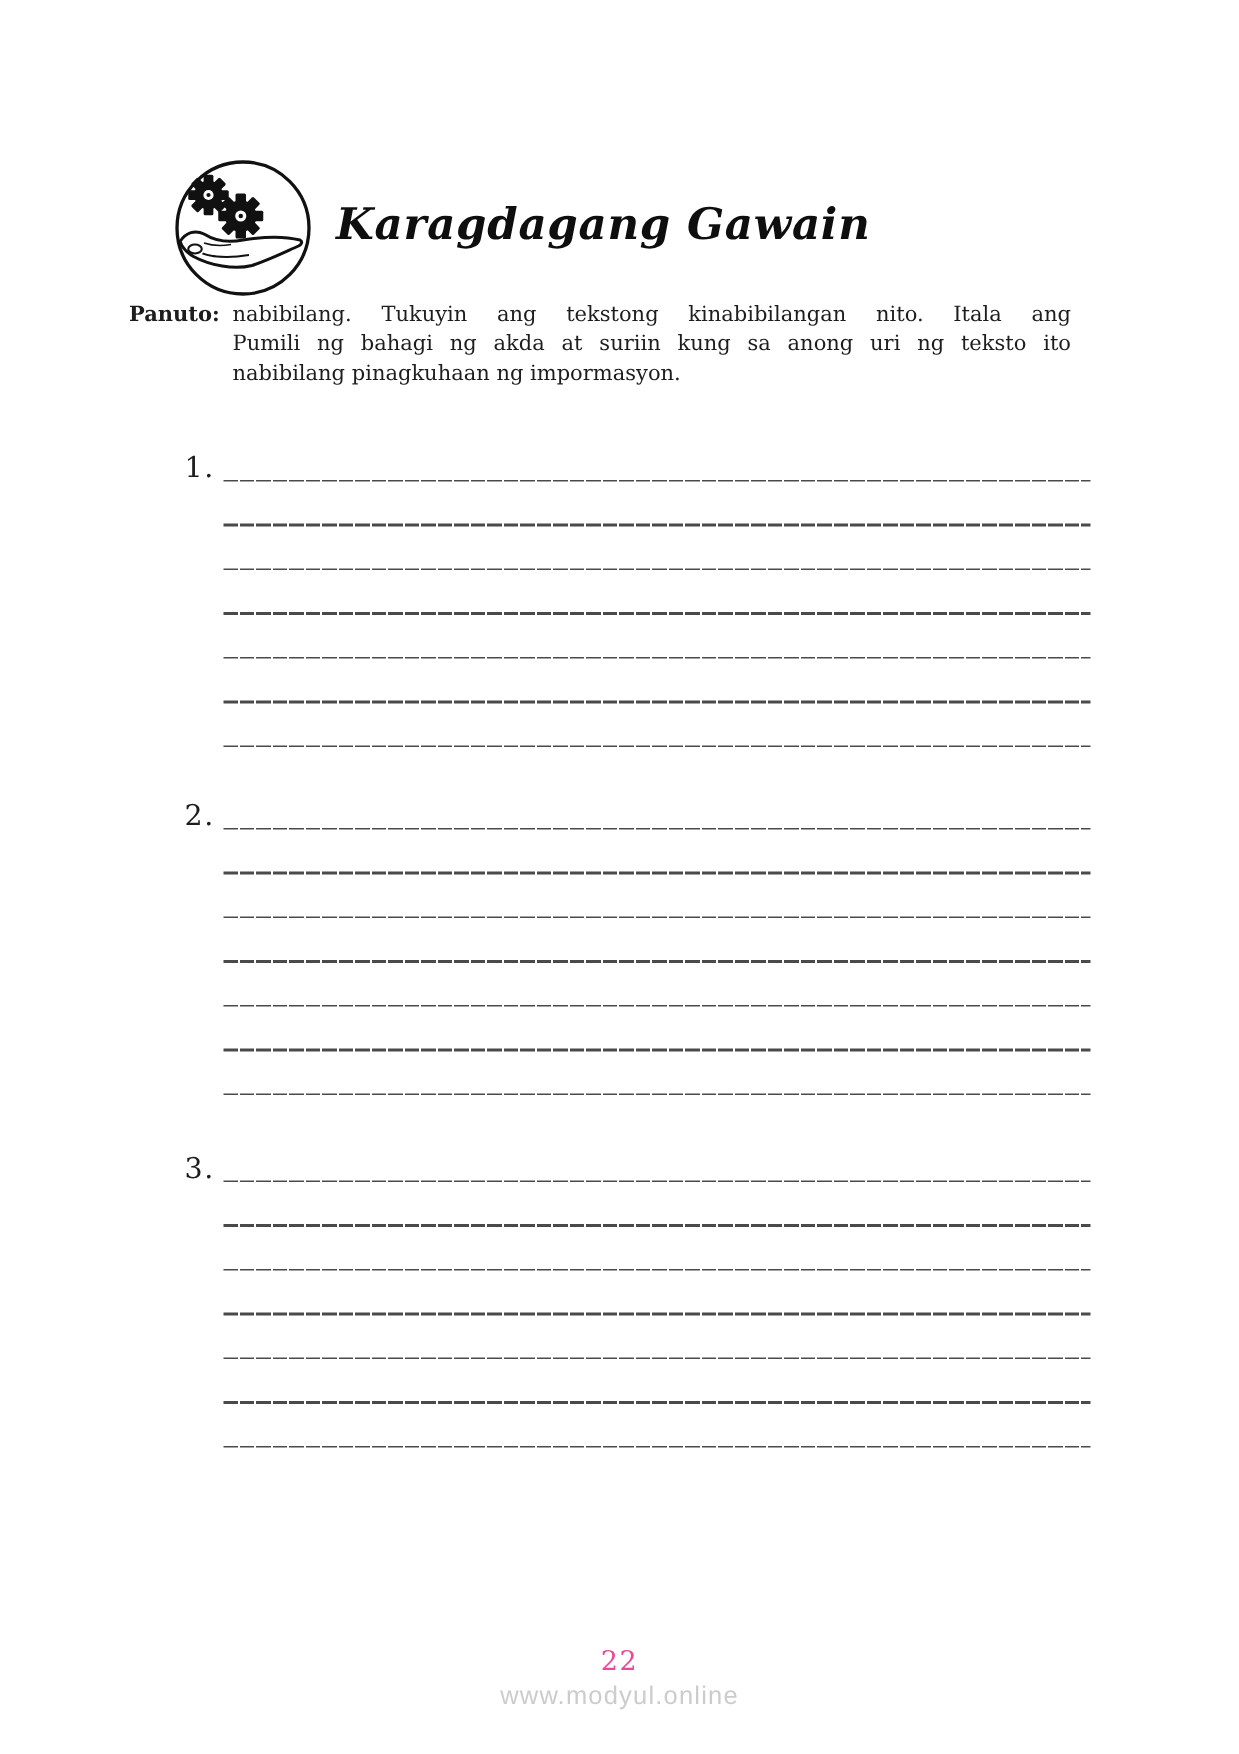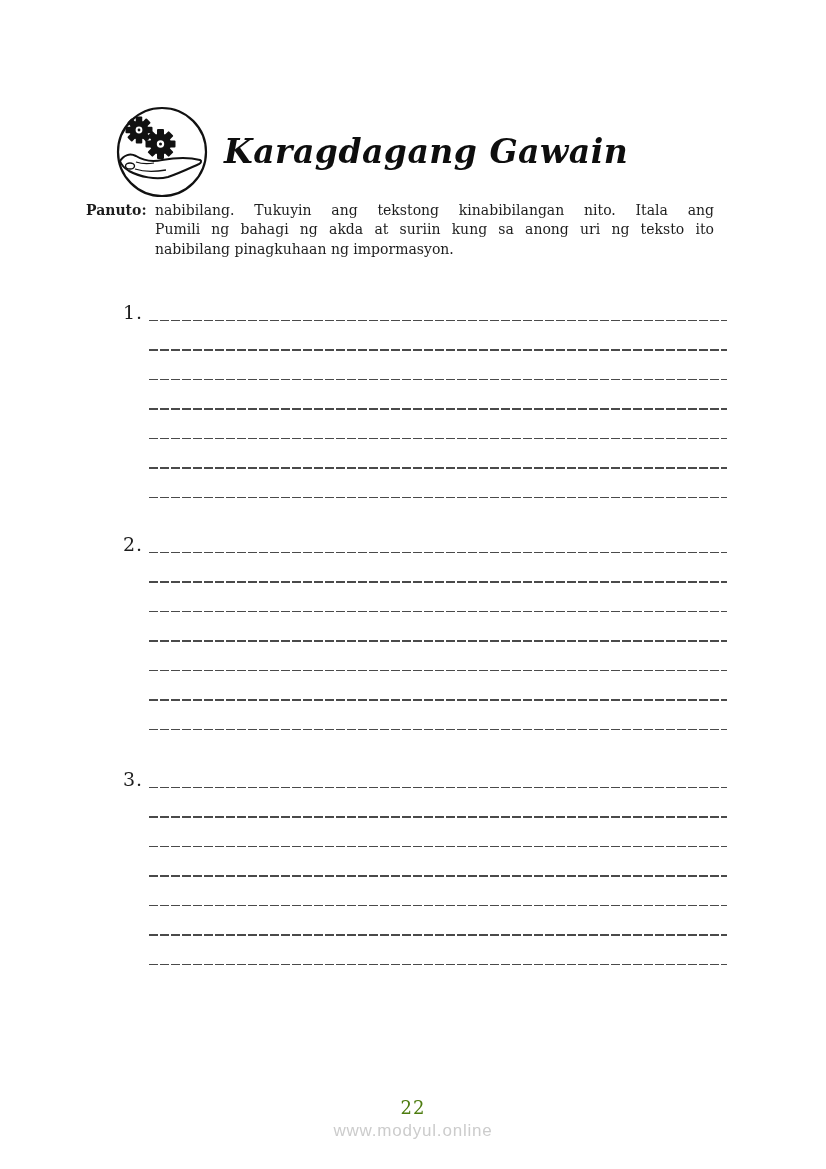--- a/index.html
+++ b/index.html
@@ -17,21 +17,21 @@
     color:var(--ink);
   }
   
   .icon-wrap{
     position:absolute;left:108px;top:100px;width:100px;height:100px;
   }
   .page-title{
     position:absolute;left:224px;top:132px;
     margin:0;
     font-family:"DejaVu Serif","Liberation Serif",serif;
-    font-size:33px;font-weight:bold;font-style:italic;
+    font-size:29px;font-weight:bold;font-style:italic;
     letter-spacing:0.5px;
     color:#0e0e0e;
     white-space:nowrap;
   }
   
   .panuto{
     position:absolute;left:86px;top:201px;width:629px;
     font-size:14px;line-height:19.3px;
   }
   .panuto-label{
@@ -73,21 +73,21 @@
       rgba(0,0,0,0) 9.5px, rgba(0,0,0,0) 11px);
   }
   .answer-1{top:291.5px;}
   .answer-2{top:523.5px;}
   .answer-3{top:758.5px;}
   
   .page-number{
     position:absolute;left:0;top:1097px;width:100%;
     text-align:center;
     font-size:18px;letter-spacing:1px;
-    color:#4d7c0f;
+    color:#ec4899;
   }
   .watermark{
     position:absolute;left:0;top:1121px;width:100%;
     text-align:center;
     font-family:Liberation Sans, sans-serif;
     font-size:17px;letter-spacing:0.8px;
     color:var(--watermark);
   }
   svg .ink{stroke:#111;fill:none;}
 </style>

